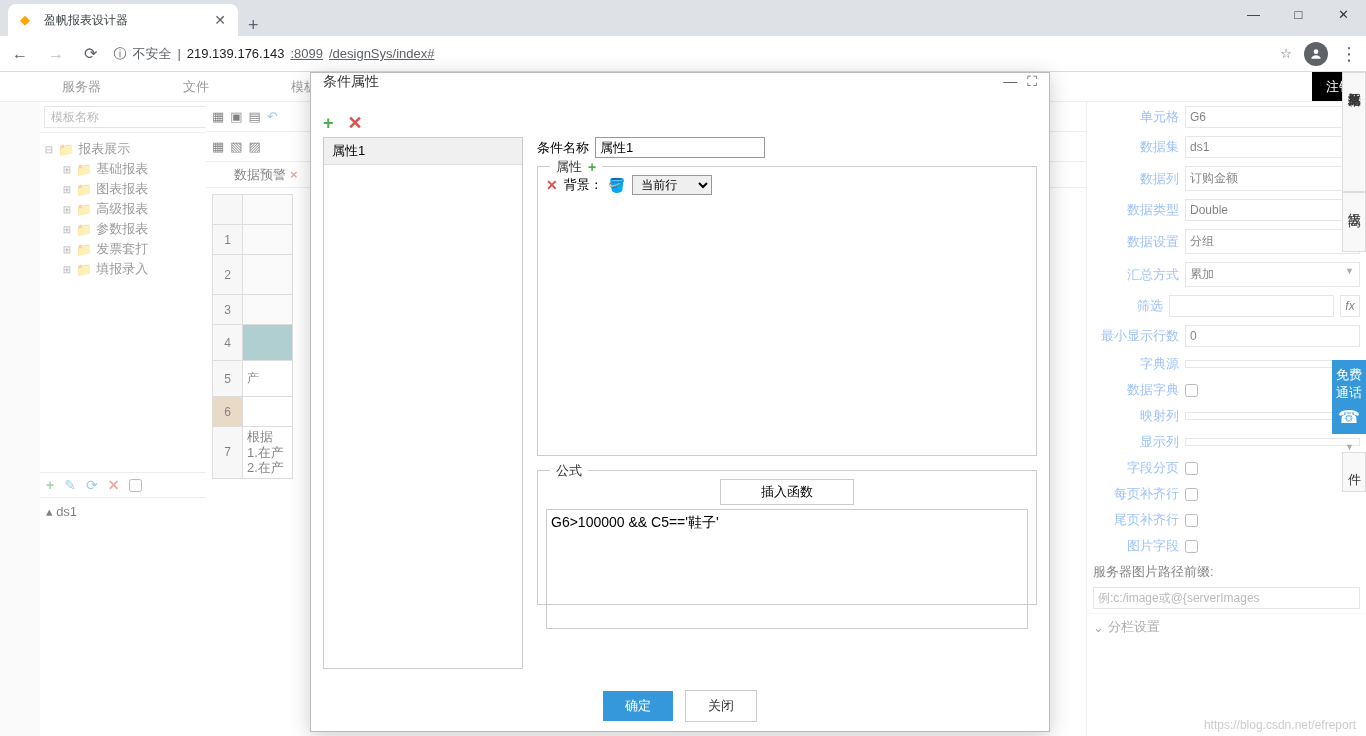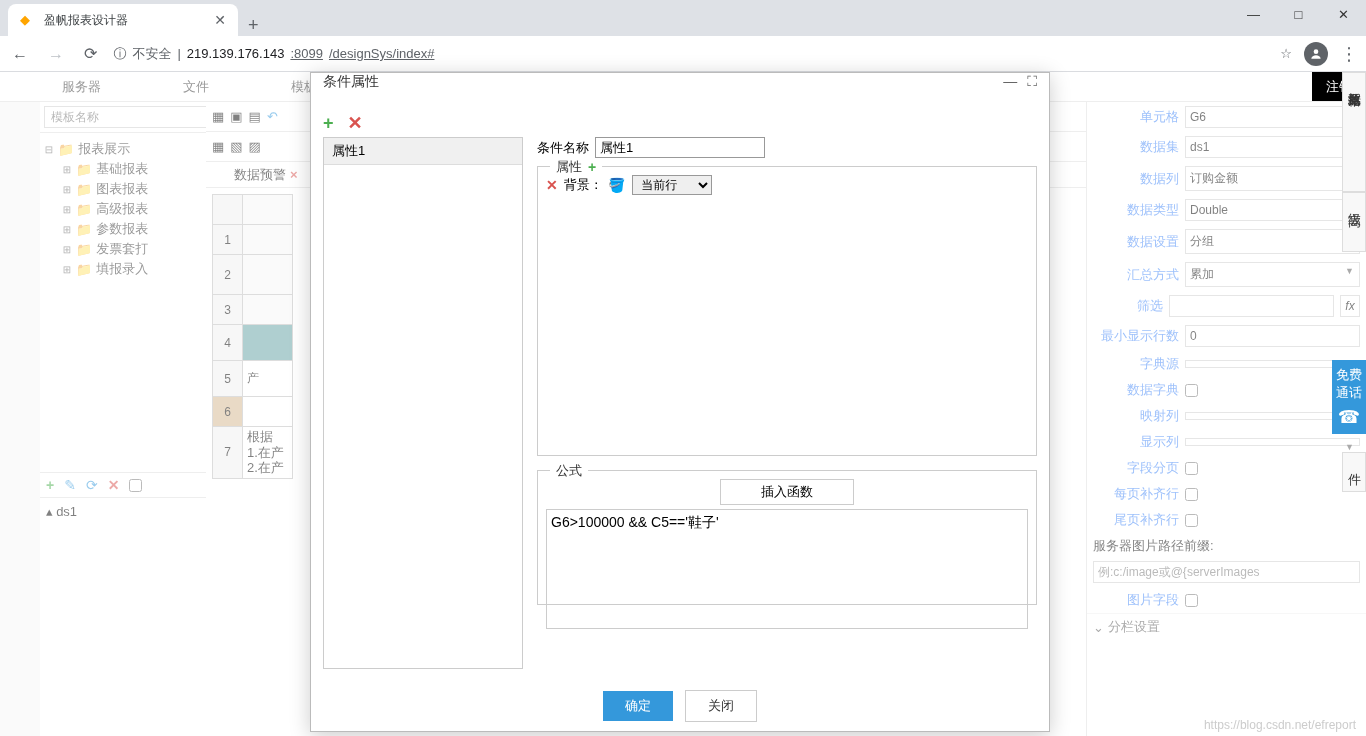--- a/index.html
+++ b/index.html
@@ -356,27 +356,27 @@
         <input type="checkbox" style="">
       </div>
     <div class="prop-row">
         <span class="prop-label">每页补齐行</span>
         <input type="checkbox" style="">
       </div>
     <div class="prop-row">
         <span class="prop-label">尾页补齐行</span>
         <input type="checkbox" style="">
       </div>
+    <div class="prop-row">
+        <span class="prop-label">图片字段</span>
+        <input type="checkbox" style="">
+      </div>
     <div class="prop-row" style="flex-direction:column;align-items:flex-start">
         <span>服务器图片路径前缀:</span>
         <input class="prop-input" style="width: 100%;" placeholder="例:c:/image或@{serverImages">
-      </div>
-    <div class="prop-row">
-        <span class="prop-label">图片字段</span>
-        <input type="checkbox" style="">
       </div>
     <div class="section-row">
         <span>⌄</span>
         <span>分栏设置</span>
       </div>
   </div>
 
   <div class="app-overlay"></div>
 </div>
 

